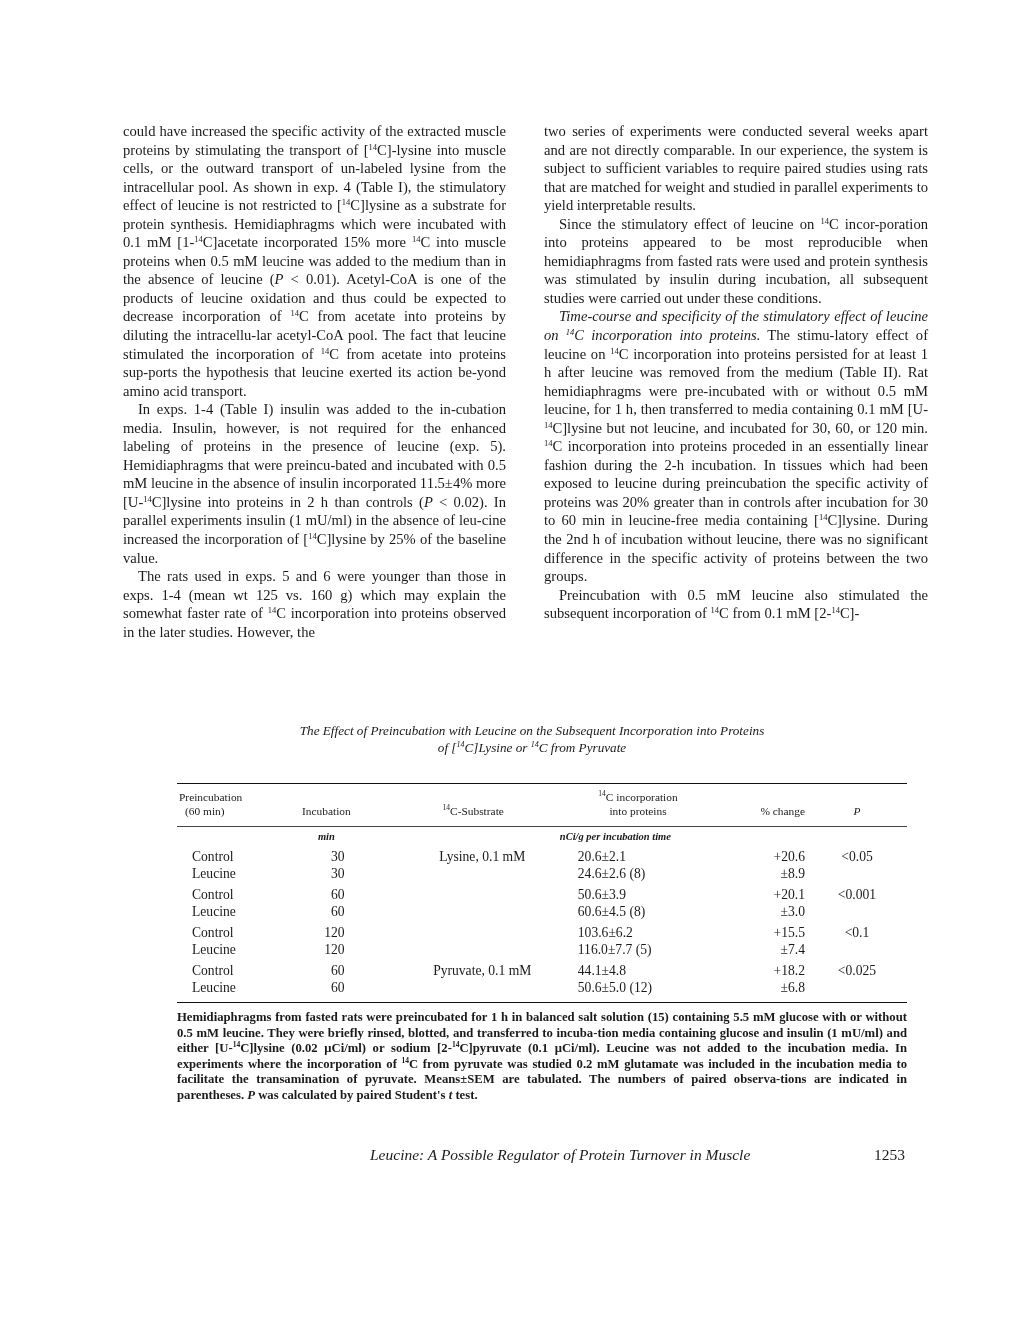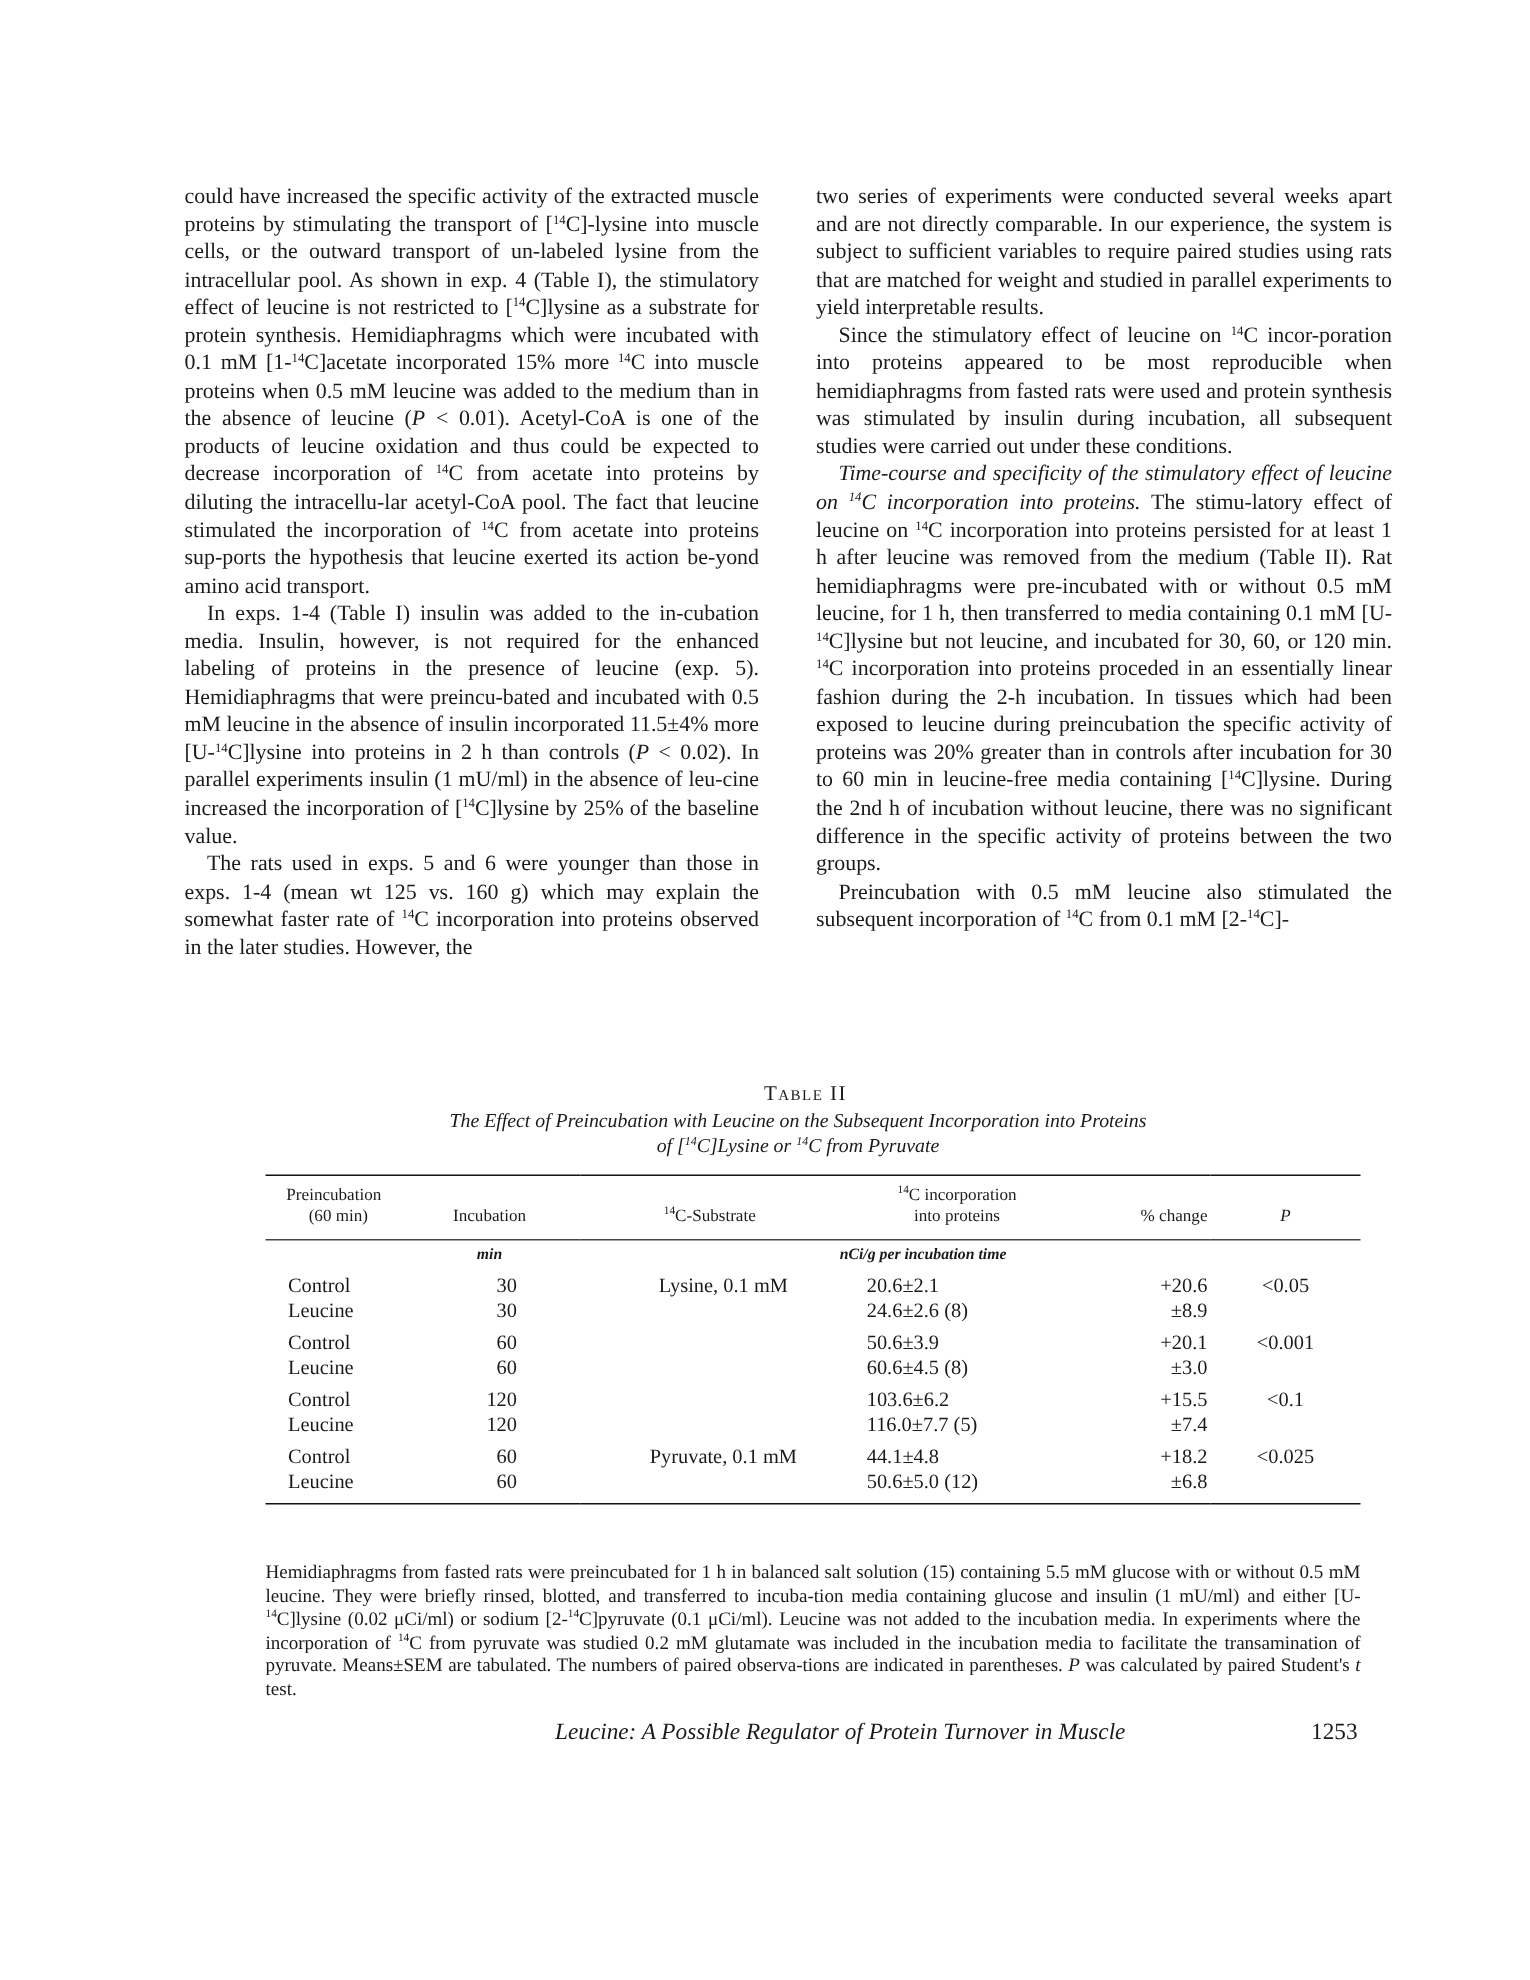--- a/index.html
+++ b/index.html
@@ -48,29 +48,29 @@
   table.data tbody td { padding: 0; line-height: 16.5px; margin-top: 10px; }
   table.data tbody tr.grp-start td { padding-top: 5px; }
   table.data tbody tr.last td { border-bottom: 1.6px solid #111; padding-bottom: 6px; }
   .c-pre { width: 78px; text-align: left; padding-left: 15px !important; }
   .c-inc { width: 88px; text-align: center; }
   .c-sub { width: 172px; text-align: center; padding-left: 18px !important; }
   .c-inc-val { text-align: right; padding-right: 42px !important; }
   .c-incorp { width: 152px; text-align: left; padding-left: 18px !important; }
   .c-change { width: 98px; text-align: right; padding-right: 2px !important; }
   .c-p { width: 110px; text-align: center; }
-  th.c-pre { text-align: center; padding-left: 2px !important; }
+  th.c-pre { text-align: left; padding-left: 2px !important; }
   th.c-incorp { text-align: center; padding-left: 0 !important; }
   th.c-sub { text-align: center; padding-left: 0 !important; }
   th.c-change { text-align: right; }
   .units .c-incorp { padding-left: 0 !important; }
 
   .footnote {
-    position: absolute; left: 177px; top: 1041px; width: 730px;
-    font-size: 12.7px; line-height: 15.5px; text-align: justify;
+    position: absolute; left: 177px; top: 1010px; width: 730px;
+    font-size: 12.7px; line-height: 15.5px; text-align: justify; font-weight: bold;
   }
   .footnote sup { font-size: 7.5px; vertical-align: 5px; line-height: 0; }
 
   .running-footer {
     position: absolute; top: 1146px; left: 370px; width: 535px;
     font-size: 15.5px;
   }
   .running-title { font-style: italic; position: absolute; left: 0; }
   .page-number { position: absolute; right: 0; }
 </style>
@@ -83,21 +83,20 @@
     <p class="indent"><span>The rats used in exps. 5 and 6 were younger than those in exps. 1-4 (mean wt 125 vs. 160 g) which may explain the somewhat faster rate of </span><sup>14</sup><span>C incorporation into proteins observed in the later studies. However, the</span></p>
   </div>
 <div class="col col-right">
     <p><span>two series of experiments were conducted several weeks apart and are not directly comparable. In our experience, the system is subject to sufficient variables to require paired studies using rats that are matched for weight and studied in parallel experiments to yield interpretable results.</span></p>
     <p class="indent"><span>Since the stimulatory effect of leucine on </span><sup>14</sup><span>C incor-poration into proteins appeared to be most reproducible when hemidiaphragms from fasted rats were used and protein synthesis was stimulated by insulin during incubation, all subsequent studies were carried out under these conditions.</span></p>
     <p class="indent"><span class="italic">Time-course and specificity of the stimulatory effect of leucine on </span><sup class="italic">14</sup><span class="italic">C incorporation into proteins.</span><span>  The stimu-latory effect of leucine on </span><sup>14</sup><span>C incorporation into proteins persisted for at least 1 h after leucine was removed from the medium (Table II). Rat hemidiaphragms were pre-incubated with or without 0.5 mM leucine, for 1 h, then transferred to media containing 0.1 mM [U-</span><sup>14</sup><span>C]lysine but not leucine, and incubated for 30, 60, or 120 min. </span><sup>14</sup><span>C incorporation into proteins proceded in an essentially linear fashion during the 2-h incubation. In tissues which had been exposed to leucine during preincubation the specific activity of proteins was 20% greater than in controls after incubation for 30 to 60 min in leucine-free media containing [</span><sup>14</sup><span>C]lysine. During the 2nd h of incubation without leucine, there was no significant difference in the specific activity of proteins between the two groups.</span></p>
     <p class="indent"><span>Preincubation with 0.5 mM leucine also stimulated the subsequent incorporation of </span><sup>14</sup><span>C from 0.1 mM [2-</span><sup>14</sup><span>C]-</span></p>
   </div>
 
 <div class="table-block">
-  <div class="table-label">Table II</div>
   <div class="table-title">
     <div>The Effect of Preincubation with Leucine on the Subsequent Incorporation into Proteins</div>
     <div><span>of [</span><sup>14</sup><span>C]Lysine or </span><sup>14</sup><span>C from Pyruvate</span></div>
   </div>
 </div>
 
 <table class="data">
   <thead>
     <tr class="hdr">
       <th class="c-pre"><span>Preincubation</span><br><span style="padding-left:6px">(60 min)</span></th>

